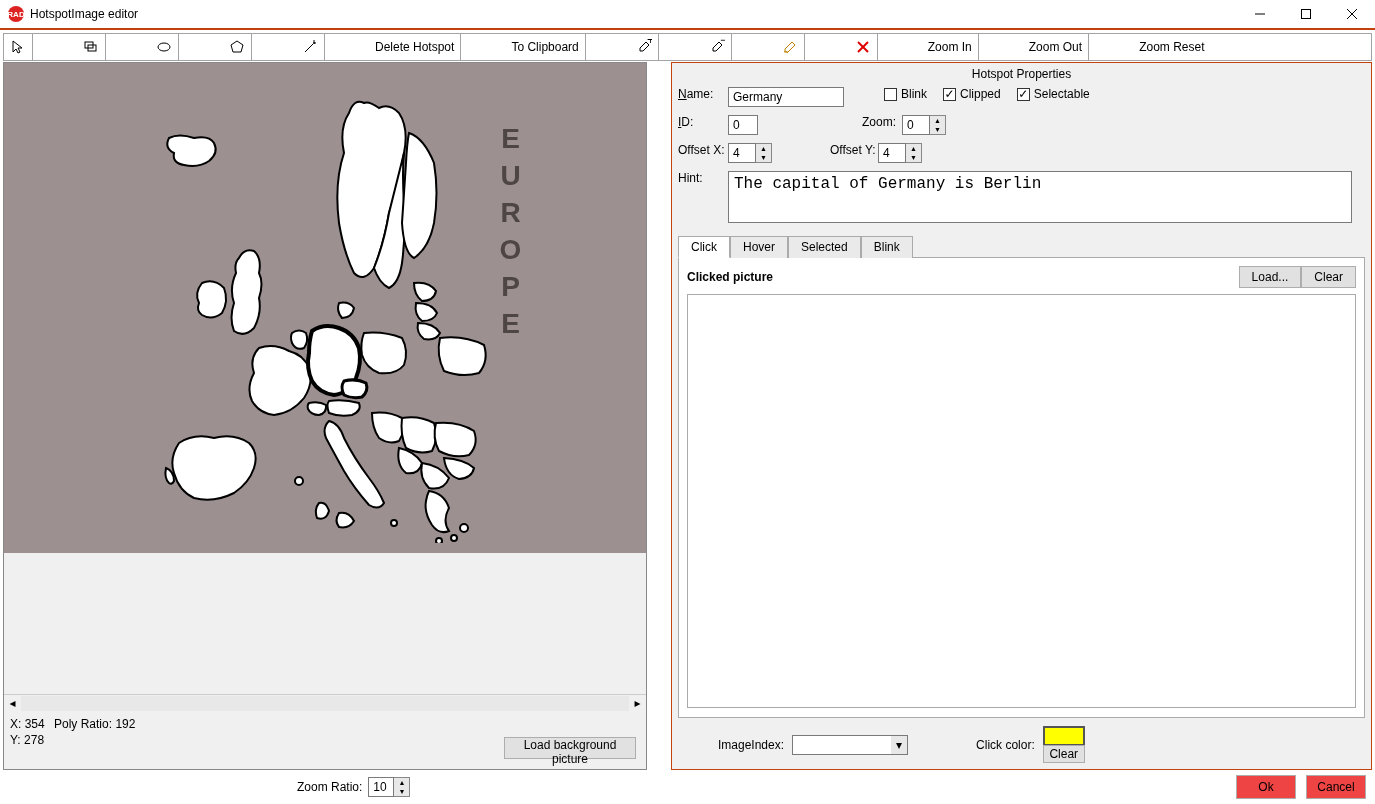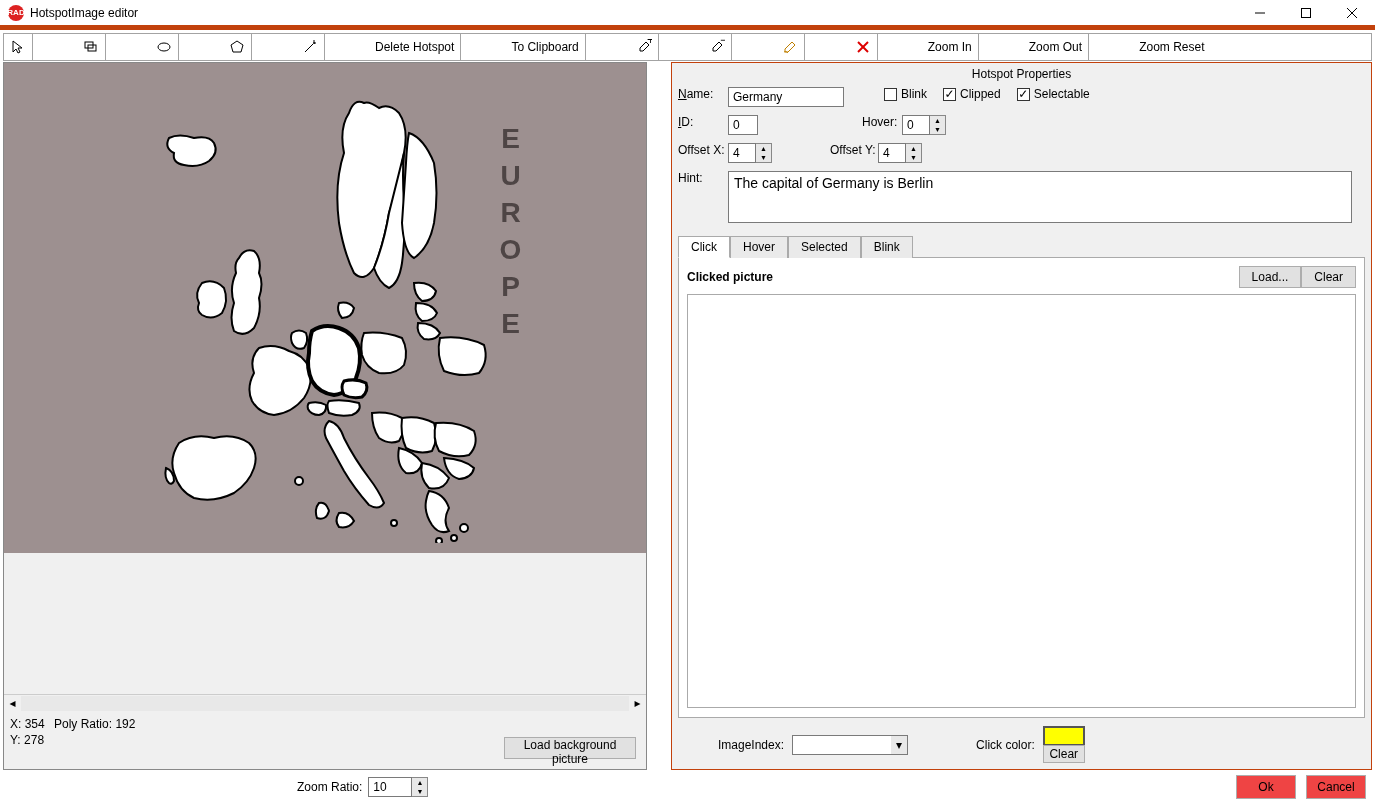--- a/index.html
+++ b/index.html
@@ -1,19 +1,19 @@
 <!DOCTYPE html>
 <html><head>
 <meta charset="utf-8">
 <style>
 * { box-sizing: border-box; margin: 0; padding: 0; font-family: 'Segoe UI', Tahoma, sans-serif; font-size: 12px; }
 body { background: #fff; overflow: hidden; width: 1375px; height: 804px; position: relative; }
 
 
-.titlebar { height: 30px; display: flex; align-items: center; padding: 0 0 0 8px; border-bottom: 5px solid #c2410c; }
+.titlebar { height: 30px; display: flex; align-items: center; padding: 0 0 0 8px; border-bottom: 2px solid #c2410c; }
 .titlebar .app-icon { width: 16px; height: 16px; border-radius: 50%; background: #d22; color: #fff; font-size: 8px; font-weight: bold; display: flex; align-items: center; justify-content: center; margin-right: 6px; }
 .titlebar .title-text { flex: 0 0 auto; }
 .titlebar .spacer { flex: 1; }
 .win-btn { width: 46px; height: 30px; display: flex; align-items: center; justify-content: center; cursor: pointer; }
 
 
 .toolbar { height: 28px; border: 1px solid #a3a3a3; margin: 3px; display: flex; align-items: stretch; background: #fff; gap: 44px; }
 .tbtn { border-right: 1px solid #a3a3a3; padding: 0 6px; display: flex; align-items: center; justify-content: center; cursor: pointer; min-width: 24px; }
 .tbtn svg { width: 16px; height: 16px; }
 
@@ -38,21 +38,21 @@
 .prop-row { display: flex; align-items: flex-start; height: 24px; margin-bottom: 4px; }
 .prop-row label { width: 50px; }
 .prop-row label.u::first-letter { text-decoration: underline; }
 .txt { border:1px solid #7a7a7a; background:#fff; height:20px; padding:0 4px; }
 .num { width: 44px; }
 .spin { display:flex; align-items:center; }
 .spin .arrows { width:16px; height:20px; border:1px solid #888; border-left:none; display:flex; flex-direction:column; }
 .spin .arrows div { flex:1; display:flex; align-items:center; justify-content:center; cursor:pointer; font-size:7px; background:#e8e8e8; }
 .chk { display:flex; align-items:center; gap:4px; margin-left: 16px; cursor:pointer; }
 .chk .box { width:13px; height:13px; border:1px solid #333; background:#fff; display:flex; align-items:center; justify-content:center; }
-.hint-area { width: 624px; height: 52px; border:1px solid #7a7a7a; background:#fff; padding:3px 5px; resize:none; font-family:Liberation Sans, sans-serif; font-size:14px; }
+.hint-area { width: 624px; height: 52px; border:1px solid #7a7a7a; background:#fff; padding:3px 5px; resize:none; font-family:Liberation Mono, monospace; font-size:16px; }
 
 .tabs { display:flex; margin-top: 8px; border-bottom:1px solid #aaa; }
 .tab { padding: 3px 12px; border:1px solid #aaa; border-bottom:none; background:#eaeaea; cursor:pointer; margin-right:0; position:relative; top:1px; }
 .tab.active { background:#fff; border-bottom:1px solid #fff; }
 
 .tab-body { flex:1; background:#fff; border:1px solid #aaa; border-top:none; padding:8px; position:relative; }
 .tab-head { display:flex; align-items:center; justify-content:space-between; margin-bottom:6px; }
 .tab-head .btns { display:flex; }
 .small-btn { height:22px; padding:0 12px; border:1px solid #adadad; background:#e1e1e1; cursor:pointer; }
 .pic-area { border:1px solid #aaa; height: 414px; background:#fff; }
@@ -251,21 +251,21 @@
       </div>
       <div class="chk">
         <div class="box">✓</div>
         <span>Selectable</span>
       </div>
     </div>
 
     <div class="prop-row">
       <label class="u">ID:</label>
       <input class="txt num" style="width: 30px;" value="0">
-      <label style="width:40px; margin-left:104px">Hover:</label>
+      <label style="width:40px; margin-left:104px">Zoom:</label>
       <div class="spin">
         <input class="txt num" style="width: 28px;" value="0">
         <div class="arrows">
             <div>▲</div>
             <div>▼</div>
           </div>
       </div>
     </div>
 
     <div class="prop-row">
@@ -320,21 +320,21 @@
         <div class="clear-under">Clear</div>
       </div>
     </div>
   </div>
 </div>
 
 <div class="footer">
   <div class="zoom-ratio">
     <span>Zoom Ratio:</span>
     <div class="spin">
-      <input class="txt num" style="width: 44px;" value="10">
+      <input class="txt num" style="width: 26px;" value="10">
       <div class="arrows">
           <div>▲</div>
           <div>▼</div>
         </div>
     </div>
   </div>
   <div class="ok-cancel">
     <button class="big-btn">Ok</button>
     <button class="big-btn">Cancel</button>
   </div>

